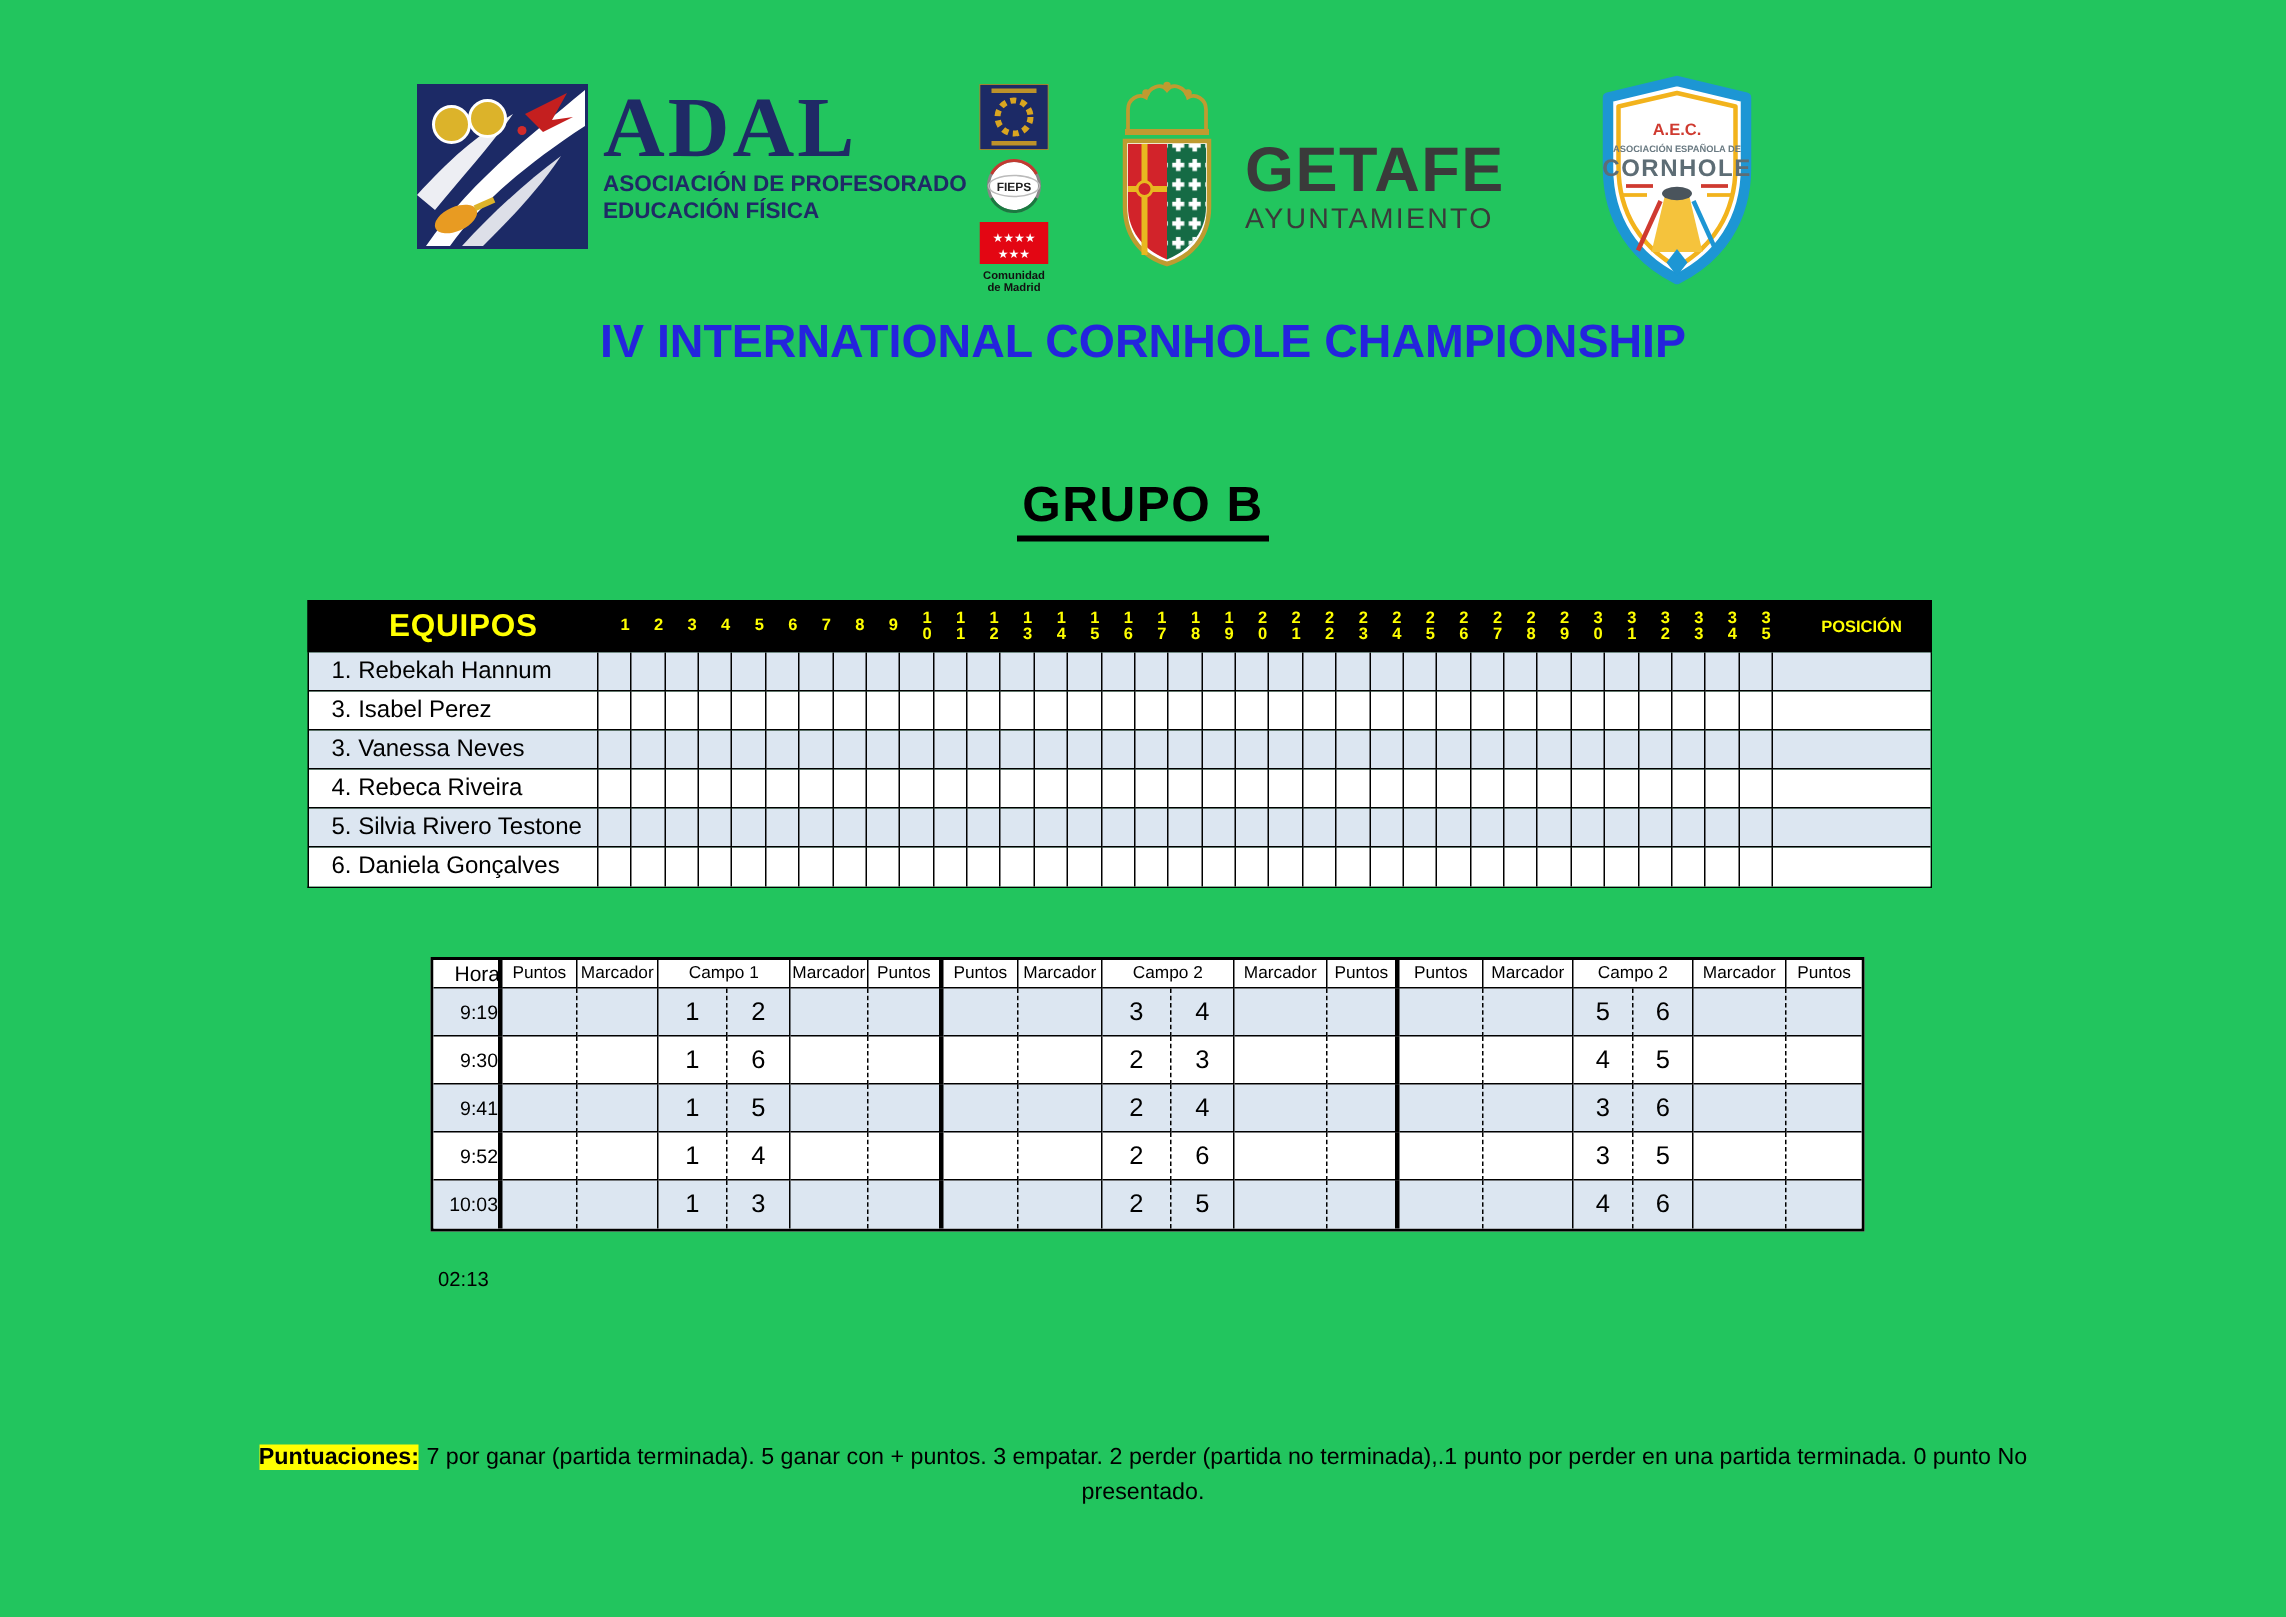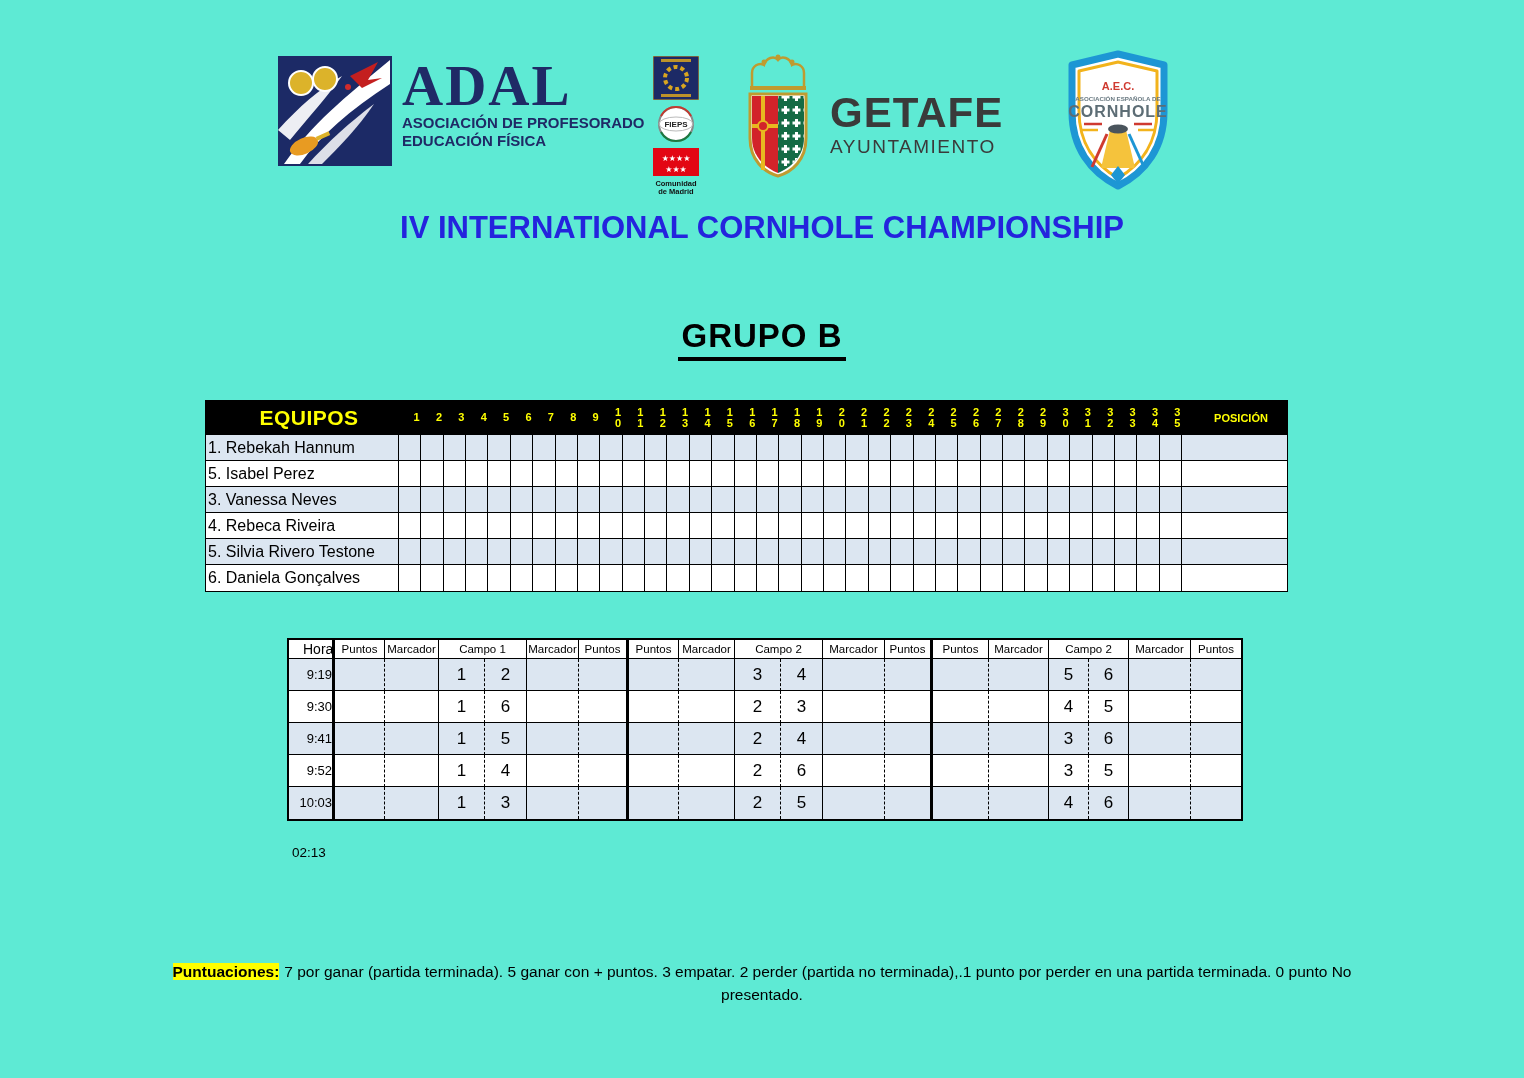--- a/index.html
+++ b/index.html
@@ -1,18 +1,18 @@
 <!DOCTYPE html>
 <html><head>
 <meta charset="utf-8">
 <style>
   * { box-sizing: border-box; margin: 0; padding: 0; }
   html,body { background:#fff; }
   .page {
-    position: relative; width: 1524px; height: 1078px; background: #5eead4;
+    position: relative; width: 1524px; height: 1078px; background: #22c55e;
     font-family: "Liberation Sans", sans-serif; color:#000; overflow: hidden;
   }
   
   .logo-block { position: absolute; display: flex; align-items: flex-start; }
   .adal { left: 278px; top: 56px; }
   .adal-art { width: 114px; height: 110px; flex: 0 0 auto; }
   .adal-textcol { margin-left: 10px; padding-top: 2px; }
   .adal-name { font-family: "Liberation Serif", serif; font-weight: bold; font-size: 57px; line-height: 56px; color: #1f2a66; letter-spacing: 2px; }
   .adal-sub { font-weight: bold; font-size: 15px; line-height: 18px; color: #1f2a66; letter-spacing: 0; }
   .adal-badges { margin-left: 8px; display: flex; flex-direction: column; gap: 3px; width: 48px; }
@@ -34,21 +34,21 @@
   .eq-hcell { display: flex; align-items: center; justify-content: center; padding-left: 13px; }
   .eq-label { font-weight: bold; font-size: 21px; letter-spacing: .5px; }
   .eq-round { flex-direction: column; font-weight: bold; font-size: 11px; line-height: 11px; }
   .eq-pos { font-weight: bold; font-size: 11px; }
   .eq-body { border: 1px solid #000; border-top: none; }
   .eq-row { display: grid; grid-template-columns: 193px repeat(35, 1fr) 105px; height: 26px; background: #fff; }
   .eq-row:nth-child(odd) { background: #dce6f1; }
   .eq-cell { border-right: 1px solid #000; border-bottom: 1px solid #000; }
   .eq-row > :last-child { border-right: none; }
   .eq-body .eq-row:last-child > * { border-bottom: none; }
-  .eq-name { font-size: 16px; line-height: 25px; padding-left: 2px; white-space: nowrap; overflow: hidden; }
+  .eq-name { font-size: 16px; line-height: 25px; padding-left: 15px; white-space: nowrap; overflow: hidden; }
   
   .cr-table { position: absolute; left: 287px; top: 638px; width: 956px; border: 2px solid #000; background:#fff; }
   .cr-title { height: 25px; line-height: 25px; text-align: center; background: #ffff00;
     color: #2424dd; font-weight: bold; font-size: 20px; border-bottom: 1px solid #000; }
   .cr-grid { display: grid;
     grid-template-columns: 46px 50px 54px 46px 42px 52px 50px 50px 56px 46px 42px 62px 48px 56px 60px 40px 40px 62px 50px; }
   .cr-headrow { background: #fff; }
   .cr-h { height: 19px; line-height: 18px; font-size: 11.5px; text-align: center;
     border-right: 1px solid #000; border-bottom: 1px solid #000; overflow: hidden; white-space: nowrap; }
   .cr-horah { font-size: 14px; text-align: center; padding-left: 14px; }
@@ -339,21 +339,21 @@
           <div class="eq-cell"></div>
           <div class="eq-cell"></div>
           <div class="eq-cell"></div>
           <div class="eq-cell"></div>
           <div class="eq-cell"></div>
           <div class="eq-cell"></div>
           <div class="eq-cell"></div>
           <div class="eq-cell eq-poscell"></div>
         </div>
         <div class="eq-row">
-          <div class="eq-cell eq-name">5. Isabel Perez</div>
+          <div class="eq-cell eq-name">3. Isabel Perez</div>
           <div class="eq-cell"></div>
           <div class="eq-cell"></div>
           <div class="eq-cell"></div>
           <div class="eq-cell"></div>
           <div class="eq-cell"></div>
           <div class="eq-cell"></div>
           <div class="eq-cell"></div>
           <div class="eq-cell"></div>
           <div class="eq-cell"></div>
           <div class="eq-cell"></div>

